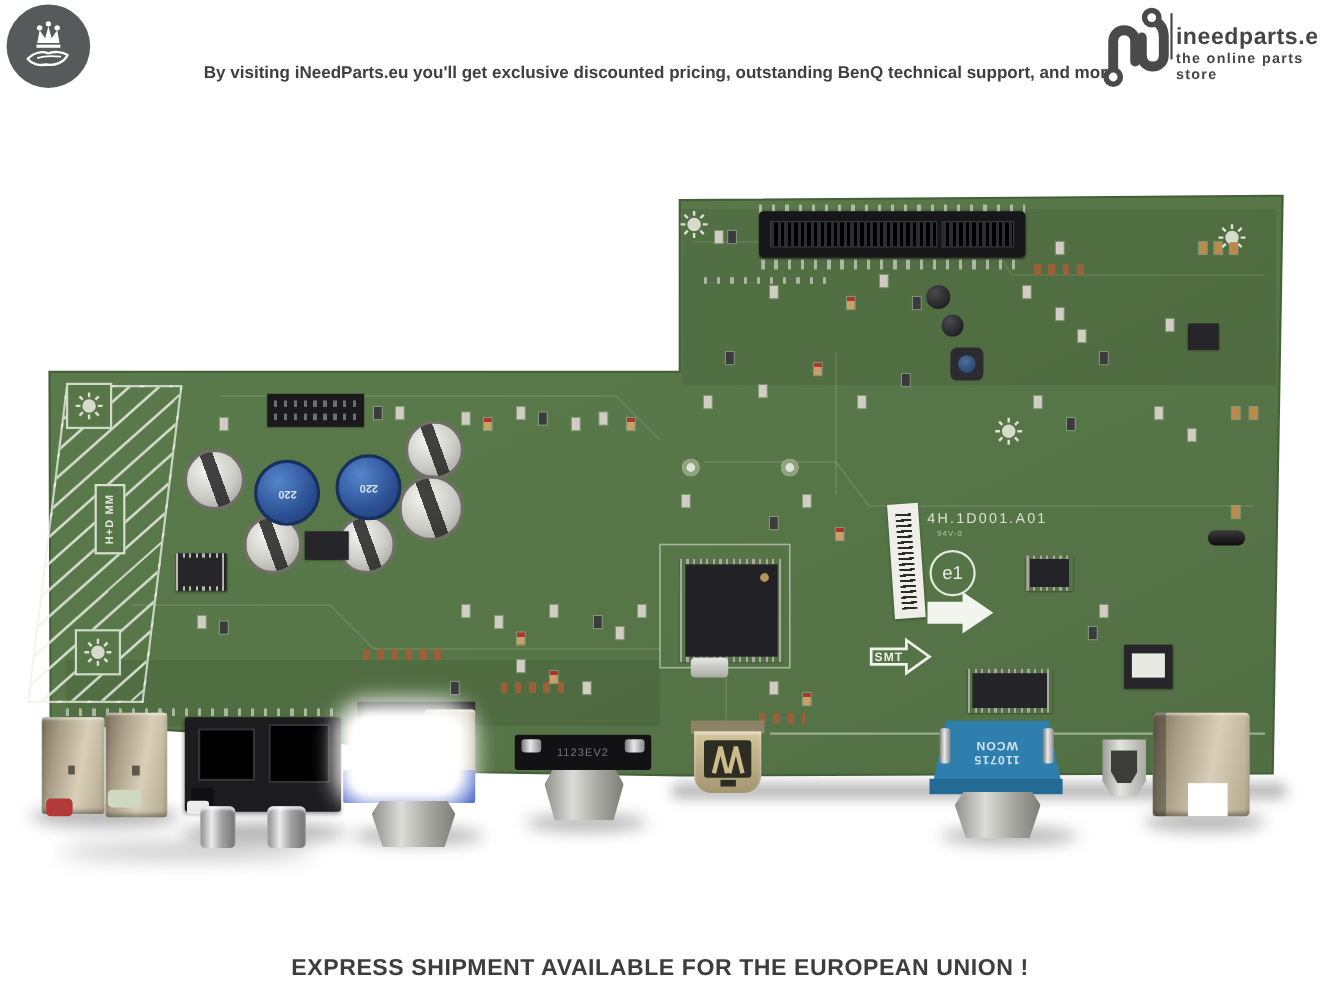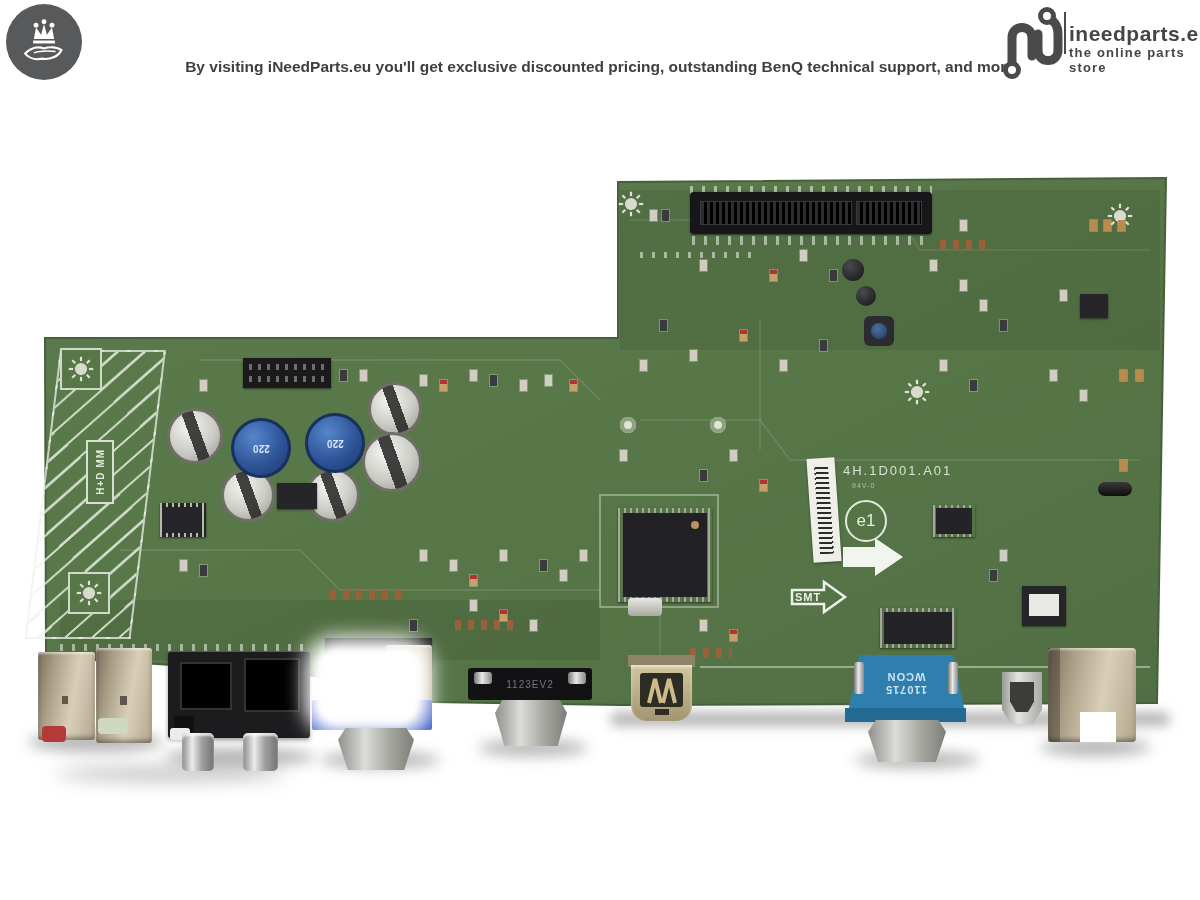--- a/index.html
+++ b/index.html
@@ -405,13 +405,14 @@
       <div class="abs smd" style="left: 620px; top: 330px;"></div>
       <div class="abs smd d" style="left: 700px; top: 350px;"></div>
       <div class="abs smd" style="left: 730px; top: 330px;"></div>
       <div class="abs smd r" style="left: 760px; top: 360px;"></div>
       <div class="abs smd" style="left: 1000px; top: 430px;"></div>
       <div class="abs smd d" style="left: 990px; top: 450px;"></div>
       <div class="abs smd" style="left: 700px; top: 500px;"></div>
       <div class="abs smd r" style="left: 730px; top: 510px;"></div>
     </div>
 
+  <div class="abs" id="footer-msg">EXPRESS SHIPMENT AVAILABLE FOR THE EUROPEAN UNION !</div>
 </div>
 
 </body></html>

